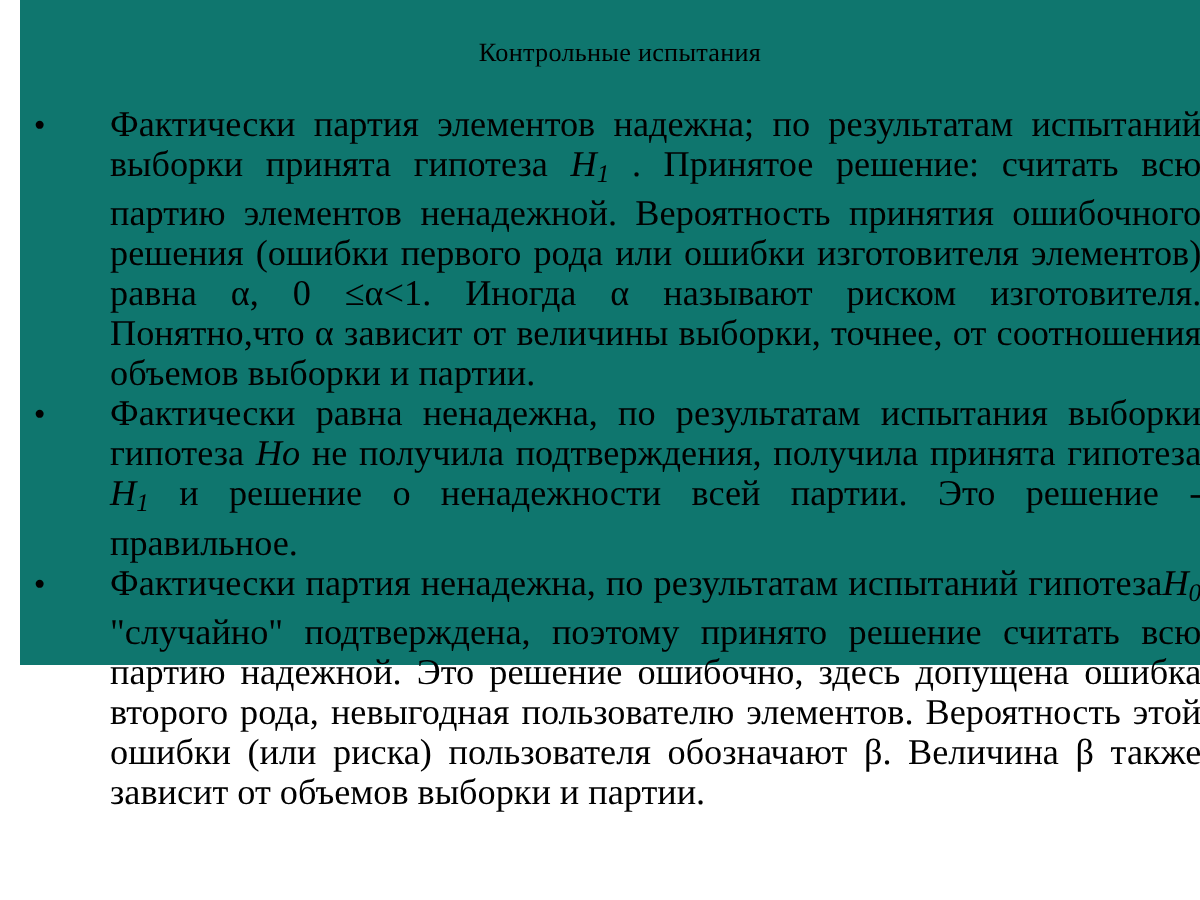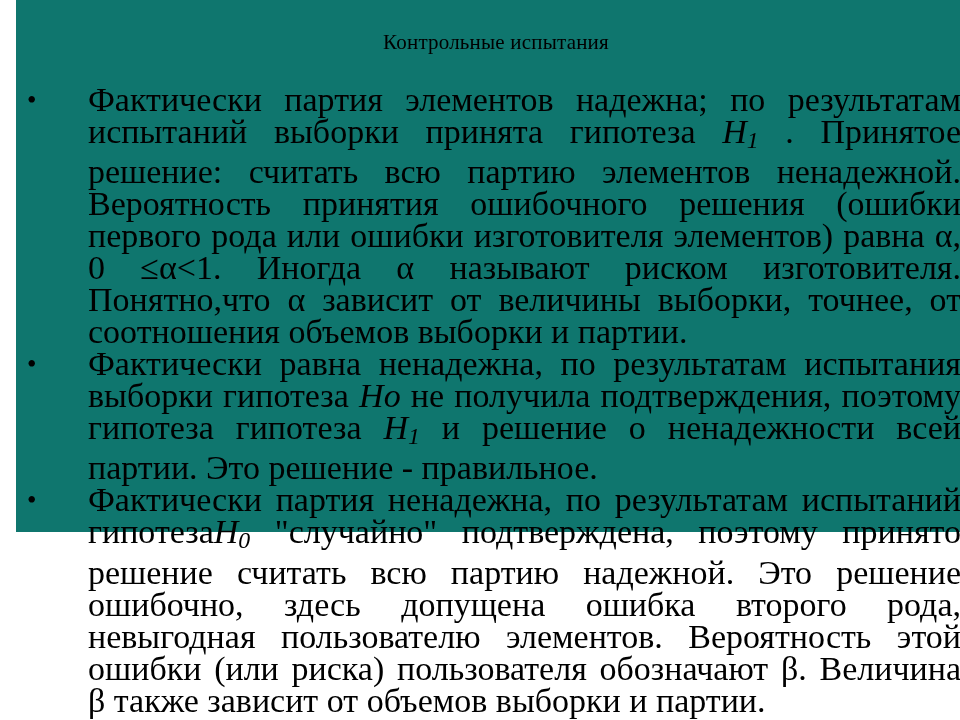--- a/index.html
+++ b/index.html
@@ -53,21 +53,21 @@
     left: 11px;
     top: 0px;
     width: 20px;
     font-size: 27px;
     line-height: 32px;
     text-align: left;
     color: #000000;
   }
   .bullet-text {
     display: block;
-    font-size: 34px;
+    font-size: 29px;
     line-height: 32px;
     text-align: justify;
     text-justify: inter-word;
     color: #000000;
     hyphens: none;
     word-spacing: 0px;
   }
   .bullet-text.force-justify {
     text-align-last: left;
   }
@@ -92,21 +92,21 @@
 
   <div class="body-block">
 
     <div class="bullet-row">
       <span class="bullet-marker">•</span>
       <span class="bullet-text force-justify"><span>Фактически партия элементов надежна; по результатам испытаний выборки принята гипотеза </span><span class="nowrap"><i class="mathvar">H</i><sub class="mathsub">1</sub></span><span> . Принятое решение: считать всю партию элементов ненадежной. Вероятность принятия ошибочного  решения (ошибки первого рода или ошибки изготовителя элементов) равна α, 0 ≤α&lt;1. Иногда α называют риском изготовителя. Понятно,что α зависит от величины выборки, точнее, от соотношения объемов выборки и партии.</span></span>
     </div>
 
     <div class="bullet-row">
       <span class="bullet-marker">•</span>
-      <span class="bullet-text force-justify"><span>Фактически равна ненадежна, по результатам испытания выборки гипотеза </span><i class="mathvar">Но</i><span> не получила подтверждения, поэтому гипотеза гипотеза </span><span class="nowrap"><i class="mathvar">H</i><sub class="mathsub">1</sub></span><span> и  решение о ненадежности всей партии. Это решение - правильное.</span></span>
+      <span class="bullet-text force-justify"><span>Фактически равна ненадежна, по результатам испытания выборки гипотеза </span><i class="mathvar">Но</i><span> не получила подтверждения, получила принята гипотеза </span><span class="nowrap"><i class="mathvar">H</i><sub class="mathsub">1</sub></span><span> и  решение о ненадежности всей партии. Это решение - правильное.</span></span>
     </div>
 
     <div class="bullet-row">
       <span class="bullet-marker">•</span>
       <span class="bullet-text force-justify"><span>Фактически партия ненадежна, по результатам испытаний гипотеза</span><span class="nowrap"><i class="mathvar">H</i><sub class="mathsub">0</sub></span><span> "случайно" подтверждена, поэтому принято решение считать всю партию надежной. Это решение ошибочно, здесь допущена ошибка второго рода, невыгодная пользователю элементов. Вероятность этой ошибки (или риска) пользователя обозначают β. Величина β также зависит от объемов выборки и партии.</span></span>
     </div>
 
   </div>
 </div>
 

